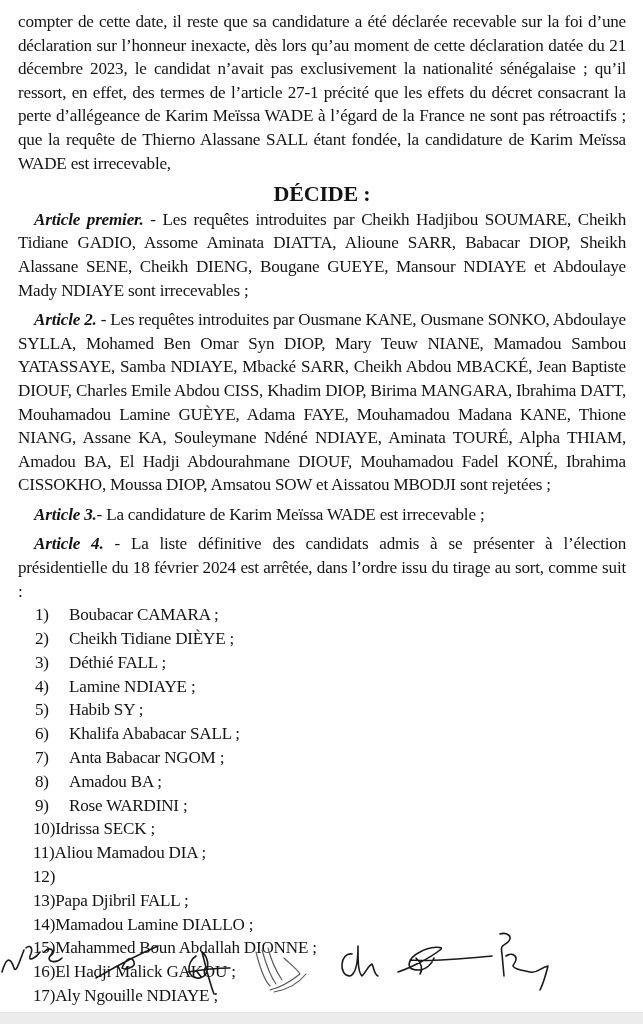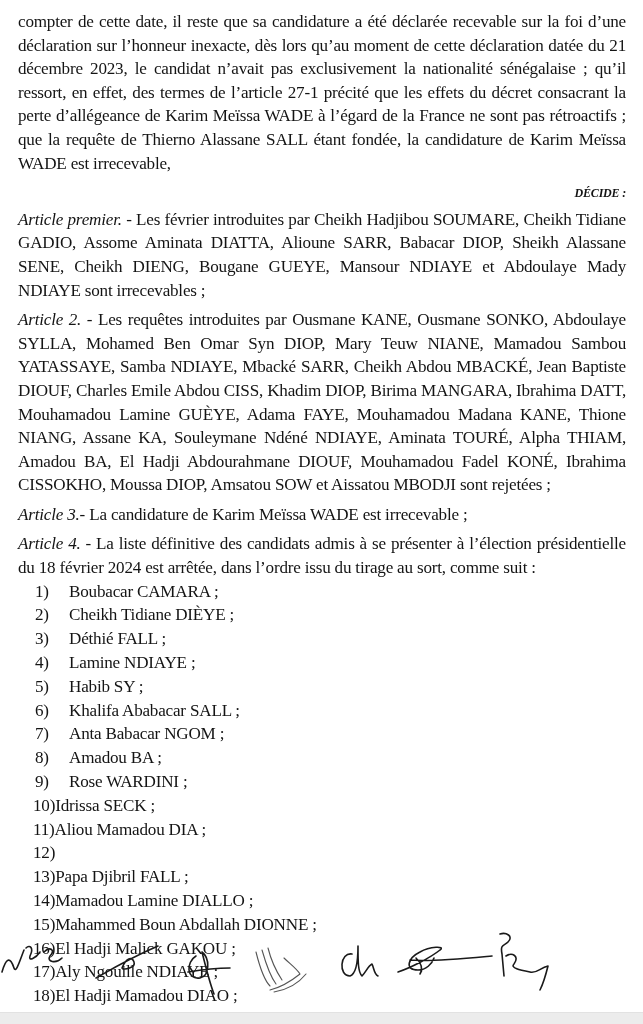--- a/index.html
+++ b/index.html
@@ -11,26 +11,25 @@
       position: relative;
     }
     .page {
       position: absolute; left: 18px; top: 10px; width: 608px;
       font-size: 17.1px; line-height: 23.6px;
       letter-spacing: -0.2px;
     }
     .para { text-align: justify; margin: 0; }
     .para.last-left { text-align-last: left; }
     .decide {
-      text-align: right; font-weight: bold; margin: 7px 0 2px 0;
-      font-size: 12px;
-      font-style: italic;
+      text-align: center; font-weight: bold; margin: 7px 0 2px 0;
+      font-size: 22px;
     }
     .art { margin-top: 6px; }
-    .art-label { font-weight: normal; font-style: italic; }
+    .art-label { font-weight: bold; font-style: italic; margin-left: 16px; }
     .list { margin: 0; padding: 0; list-style: none; }
     .list li { height: 23.8px; line-height: 23.8px; display: flex; }
     .list .num { display: inline-block; }
     .list li.lt10 .num { padding-left: 17px; width: 34px; }
     .list li.ge10 .num { padding-left: 15px; }
     .sigs {
       position: absolute; left: 0; top: 928px; width: 643px; height: 70px;
     }
     .bottom-bar {
       position: absolute; left: 0; top: 1012px; width: 643px; height: 12px;
@@ -39,21 +38,21 @@
   </style>
 </head>
 <body>
 
 <div class="page">
   <p class="para last-left">compter de cette date, il reste que sa candidature a été déclarée recevable sur la foi d’une déclaration sur l’honneur inexacte, dès lors qu’au moment de cette déclaration datée du 21 décembre 2023, le candidat n’avait pas exclusivement la nationalité sénégalaise ; qu’il ressort, en effet, des termes de l’article 27-1 précité que les effets du décret consacrant la perte d’allégeance de Karim  Meïssa WADE à l’égard de la France ne sont pas rétroactifs ; que la requête de Thierno Alassane SALL étant fondée, la candidature de Karim Meïssa WADE est irrecevable,</p>
 
   <div class="decide">DÉCIDE :</div>
 
   <p class="para last-left">
-    <span class="art-label">Article premier.</span><span> - Les février introduites par Cheikh Hadjibou SOUMARE, Cheikh Tidiane GADIO, Assome Aminata DIATTA, Alioune SARR, Babacar DIOP, Sheikh Alassane SENE, Cheikh DIENG, Bougane GUEYE, Mansour NDIAYE et Abdoulaye Mady NDIAYE sont irrecevables ;</span>
+    <span class="art-label">Article premier.</span><span> - Les requêtes introduites par Cheikh Hadjibou SOUMARE, Cheikh Tidiane GADIO, Assome Aminata DIATTA, Alioune SARR, Babacar DIOP, Sheikh Alassane SENE, Cheikh DIENG, Bougane GUEYE, Mansour NDIAYE et Abdoulaye Mady NDIAYE sont irrecevables ;</span>
   </p>
 
   <p class="para last-left art">
     <span class="art-label">Article 2.</span><span> - Les requêtes introduites par Ousmane KANE, Ousmane SONKO, Abdoulaye SYLLA, Mohamed Ben Omar Syn DIOP, Mary Teuw NIANE, Mamadou Sambou YATASSAYE, Samba NDIAYE, Mbacké SARR, Cheikh Abdou MBACKÉ, Jean Baptiste DIOUF, Charles Emile Abdou CISS, Khadim DIOP, Birima MANGARA, Ibrahima DATT, Mouhamadou Lamine GUÈYE, Adama FAYE, Mouhamadou Madana KANE, Thione NIANG, Assane KA, Souleymane Ndéné NDIAYE, Aminata TOURÉ, Alpha THIAM, Amadou BA, El Hadji Abdourahmane DIOUF, Mouhamadou Fadel KONÉ, Ibrahima CISSOKHO, Moussa DIOP, Amsatou SOW et Aissatou MBODJI sont rejetées ;</span>
   </p>
 
   <p class="para last-left art">
     <span class="art-label">Article 3.</span><span>- La candidature de Karim Meïssa WADE est irrecevable ;</span>
   </p>
 

